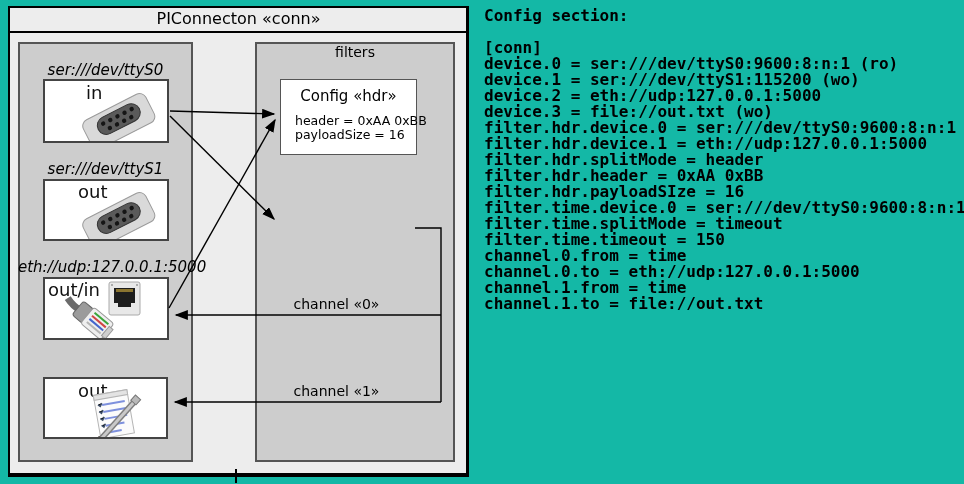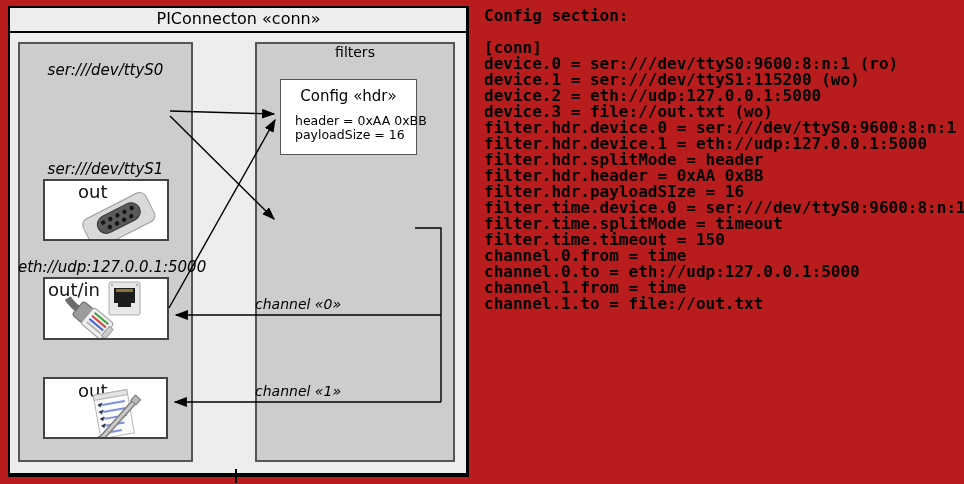--- a/index.html
+++ b/index.html
@@ -1,16 +1,16 @@
 <!DOCTYPE html>
 <html><head>
 <meta charset="utf-8">
 <style>
   html,body{margin:0;padding:0;background:#fff;}
-  .stage{position:relative;width:964px;height:484px;background:#b91c1c;overflow:hidden;
+  .stage{position:relative;width:964px;height:484px;background:#14b8a6;overflow:hidden;
          font-family:"DejaVu Sans",sans-serif;color:#000;}
   .diagram{position:absolute;inset:0;}
 
   .outer-box{position:absolute;left:8px;top:6px;width:461px;height:471px;
              box-sizing:border-box;background:#ededed;border:2px solid #000;
              border-bottom-width:4px;border-right-width:3px;}
   .outer-title{position:absolute;left:8px;top:6px;width:461px;height:27px;
                box-sizing:border-box;border-bottom:2px solid #000;
                text-align:center;font-size:16px;line-height:25px;}
 
@@ -23,22 +23,22 @@
   .dev-label{position:absolute;left:18px;width:175px;text-align:center;font-size:15px;
              white-space:nowrap;font-style:italic;}
   .white-box{position:absolute;box-sizing:border-box;background:#fff;border:2px solid #444;
              overflow:hidden;}
   .dev-dir{position:absolute;font-size:18px;line-height:19px;color:#111;white-space:nowrap;}
 
   .filter-box{position:absolute;box-sizing:border-box;background:#fff;border:1.5px solid #555;}
   .filter-title{position:absolute;width:100%;top:7px;text-align:center;font-size:15px;}
   .filter-attrs{position:absolute;left:14px;font-size:12.5px;line-height:14px;white-space:pre;}
 
-  .channel-label{position:absolute;left:255px;width:163px;text-align:left;font-size:14px;
-                 white-space:nowrap;font-style:italic;}
+  .channel-label{position:absolute;left:255px;width:163px;text-align:center;font-size:14px;
+                 white-space:nowrap;}
 
   .overlay{position:absolute;left:0;top:0;pointer-events:none;}
 
   .config{position:absolute;left:484px;top:8px;
           font-family:"DejaVu Sans Mono",monospace;font-weight:bold;
           font-size:16px;line-height:16px;color:#000;}
   .config-heading{margin-bottom:16px;white-space:pre;}
   .config-lines{white-space:pre;}
 </style>
 </head>
@@ -48,20 +48,39 @@
   <div class="diagram">
 
     <div class="outer-box"></div>
     <div class="outer-title">PIConnecton «conn»</div>
 
     <div class="panel devices-panel"></div>
     <div class="panel filters-panel"></div>
     <div class="filters-title">filters</div>
 
     <div class="dev-label" style="top:61px">ser:///dev/ttyS0</div>
+    <div class="white-box" style="left:43px;top:79px;width:126px;height:64px">
+      <div class="dev-dir" style="left:41px;top:2px">in</div>
+      <svg width="96" height="60" style="position:absolute;left:28px;top:8px">
+        <g transform="rotate(-27 48 30)">
+          <rect x="10" y="15" width="70" height="32" rx="7" fill="#d9d9d9" stroke="#9a9a9a"></rect>
+          <rect x="23" y="20" width="46" height="18" rx="9" fill="#5a5a5a" stroke="#333"></rect>
+          <circle cx="30" cy="26" r="2.2" fill="#151515"></circle>
+            <circle cx="38" cy="26" r="2.2" fill="#151515"></circle>
+          <circle cx="46" cy="26" r="2.2" fill="#151515"></circle>
+            <circle cx="54" cy="26" r="2.2" fill="#151515"></circle>
+          <circle cx="62" cy="26" r="2.2" fill="#151515"></circle>
+          <circle cx="34" cy="33" r="2.2" fill="#151515"></circle>
+            <circle cx="42" cy="33" r="2.2" fill="#151515"></circle>
+          <circle cx="50" cy="33" r="2.2" fill="#151515"></circle>
+            <circle cx="58" cy="33" r="2.2" fill="#151515"></circle>
+          <circle cx="16" cy="42" r="2.6" fill="#8a8a8a"></circle>
+        </g>
+      </svg>
+    </div>
 
     <div class="dev-label" style="top:160px">ser:///dev/ttyS1</div>
     <div class="white-box" style="left:43px;top:179px;width:126px;height:62px">
       <div class="dev-dir" style="left:33px;top:1px">out</div>
       <svg width="96" height="60" style="position:absolute;left:28px;top:7px">
         <g transform="rotate(-27 48 30)">
           <rect x="10" y="15" width="70" height="32" rx="7" fill="#d9d9d9" stroke="#9a9a9a"></rect>
           <rect x="23" y="20" width="46" height="18" rx="9" fill="#5a5a5a" stroke="#333"></rect>
           <circle cx="30" cy="26" r="2.2" fill="#151515"></circle>
             <circle cx="38" cy="26" r="2.2" fill="#151515"></circle>

